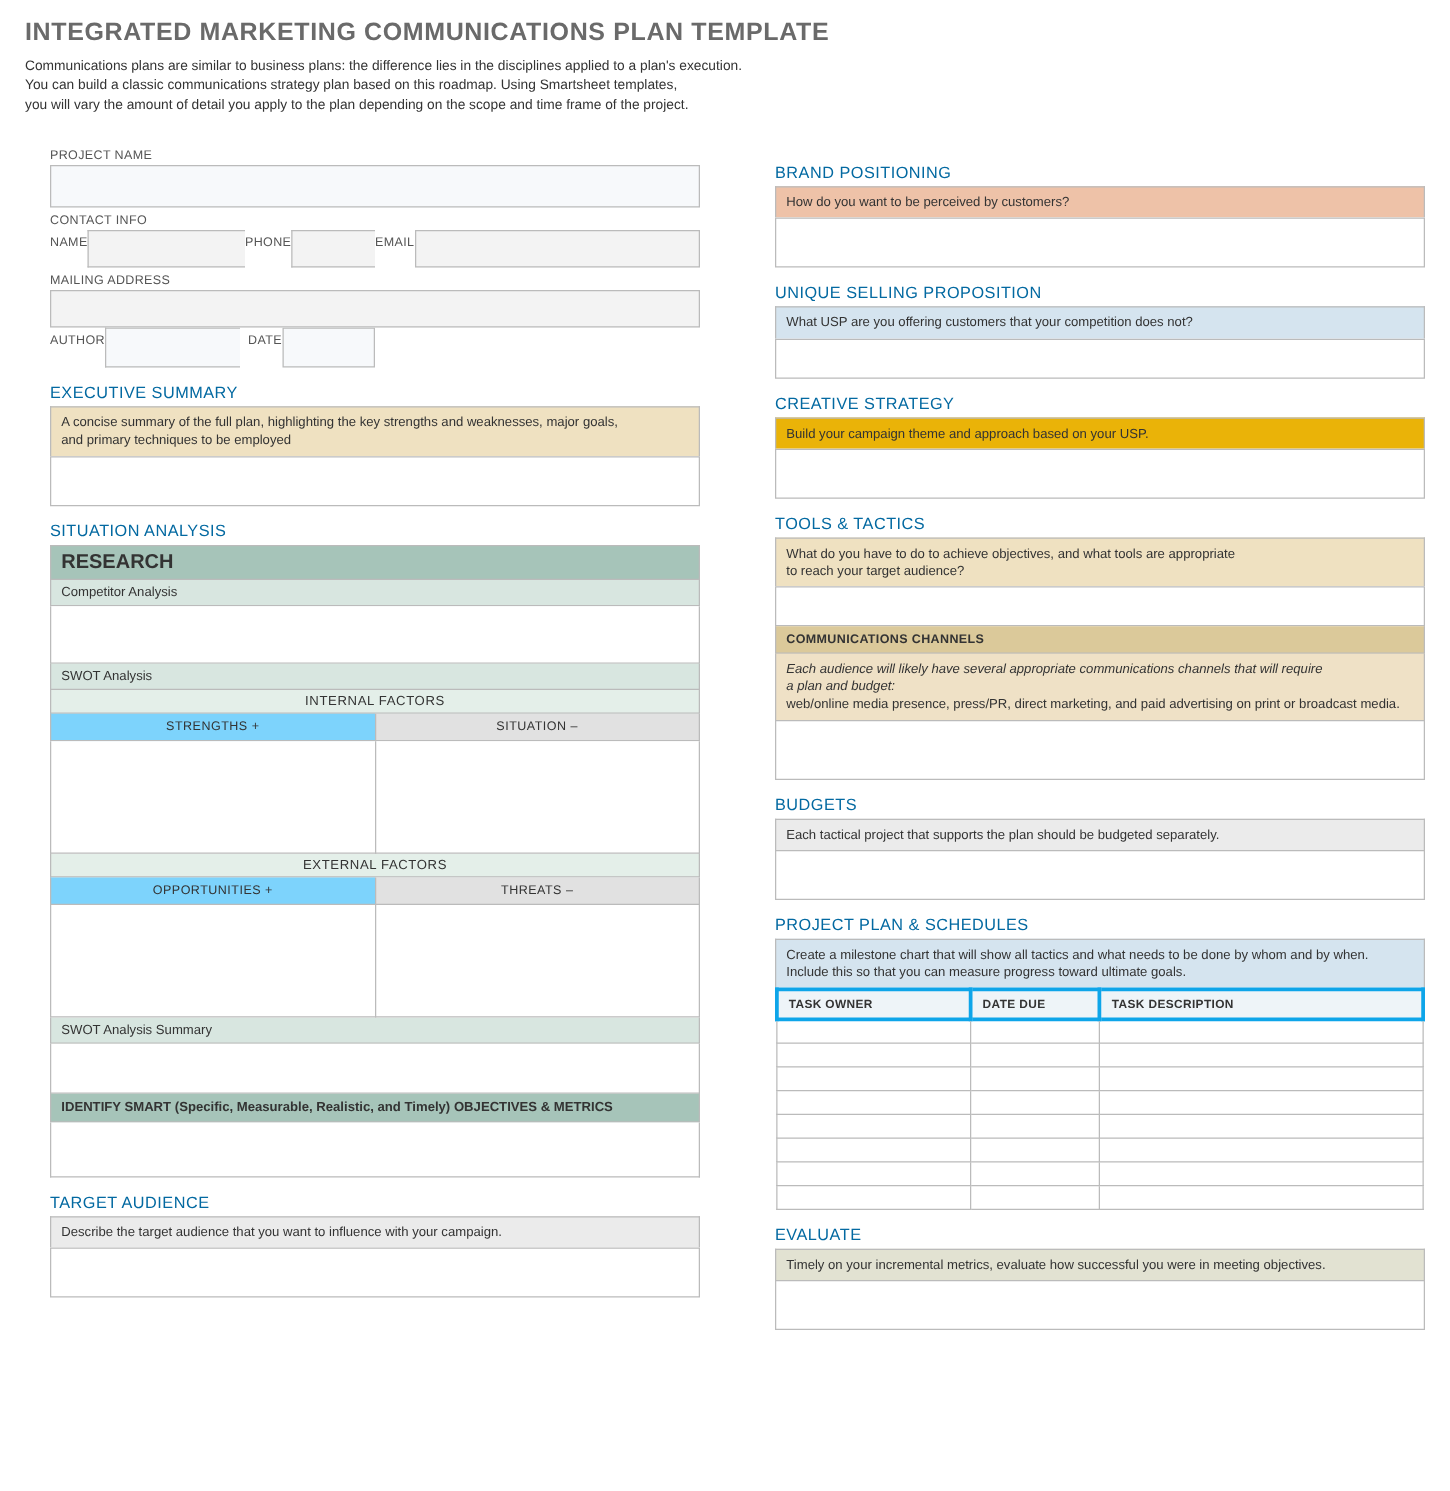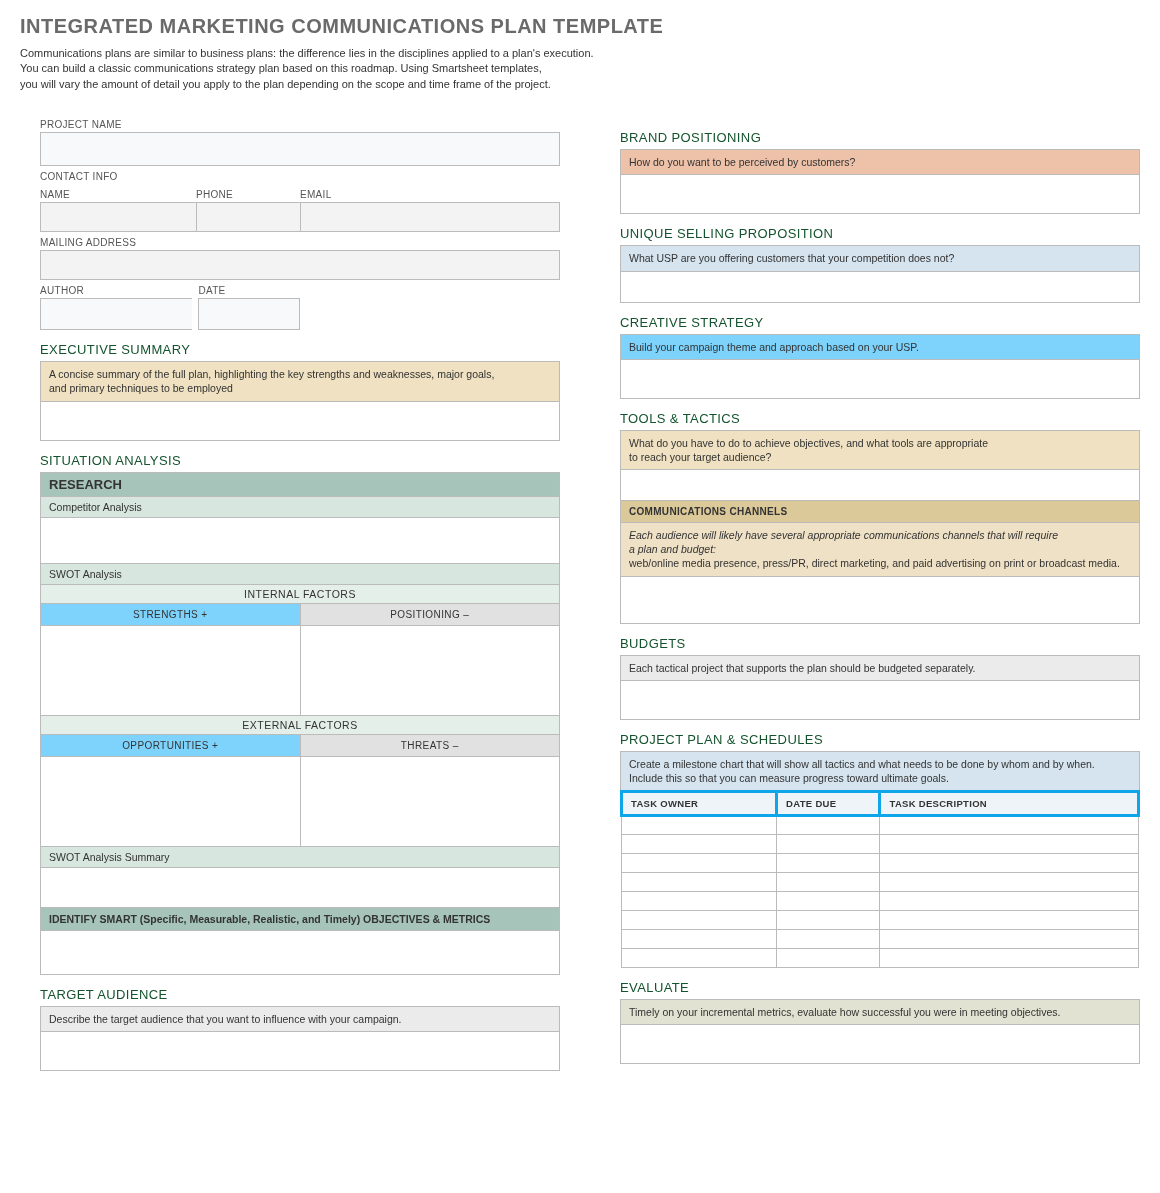--- a/index.html
+++ b/index.html
@@ -27,21 +27,21 @@
     display: flex;
     gap: 40px;
   }
   .col {
     flex: 1;
     min-width: 0;
     padding-left: 20px;
   }
   .section-title {
     font-size: 13px;
-    color: #14532d;
+    color: #0369a1;
     letter-spacing: 0.4px;
     margin: 12px 0 4px 0;
     font-weight: normal;
   }
   .label {
     font-size: 10px;
     color: #555;
     letter-spacing: 0.3px;
     margin: 5px 0 2px 0;
   }
@@ -60,38 +60,38 @@
     border-bottom: none;
     line-height: 1.35;
   }
   .hint + .entry {
     border: 1px solid #bbb;
     min-height: 40px;
     background: #fff;
   }
   .entry-short { min-height: 32px !important; }
   .row { display: flex; gap: 0; }
-  .row > div { display: flex; flex-direction: column; }
+  .row > div { display: flex; flex-direction: row; }
   .row .box { border-right: none; }
   .row > div:last-child .box { border-right: 1px solid #bbb; }
 
   
   .h-tan    { background: #efe1c1; }
   .h-peach  { background: #eec2a8; }
   .h-blue   { background: #d5e4ef; }
-  .h-teal   { background: #7dd3fc; }
+  .h-teal   { background: #eab308; }
   .h-tanlt  { background: #efe1c6; font-style: italic; }
   .h-greylt { background: #ebebeb; }
   .h-olive  { background: #e2e2d2; }
 
   
   .sa-head {
     background: #a6c4b9;
     border: 1px solid #bbb;
-    font-size: 13px;
+    font-size: 16px;
     font-weight: bold;
     padding: 4px 8px;
   }
   .sa-sub {
     background: #d8e6e0;
     border: 1px solid #bbb;
     border-top: none;
     font-size: 10.5px;
     padding: 4px 8px;
   }
@@ -233,21 +233,21 @@
     <div class="entry"></div>
 
     <div class="section-title">SITUATION ANALYSIS</div>
     <div class="sa-head">RESEARCH</div>
     <div class="sa-sub">Competitor Analysis</div>
     <div class="sa-body"></div>
     <div class="sa-sub">SWOT Analysis</div>
     <div class="sa-factors">INTERNAL FACTORS</div>
     <div class="swot-row">
       <div class="swot-cell-h left">STRENGTHS  +</div>
-      <div class="swot-cell-h right">POSITIONING  –</div>
+      <div class="swot-cell-h right">SITUATION  –</div>
     </div>
     <div class="swot-body-row">
       <div class="swot-body left"></div>
       <div class="swot-body"></div>
     </div>
     <div class="sa-factors">EXTERNAL FACTORS</div>
     <div class="swot-row">
       <div class="swot-cell-h left">OPPORTUNITIES  +</div>
       <div class="swot-cell-h right">THREATS  –</div>
     </div>

